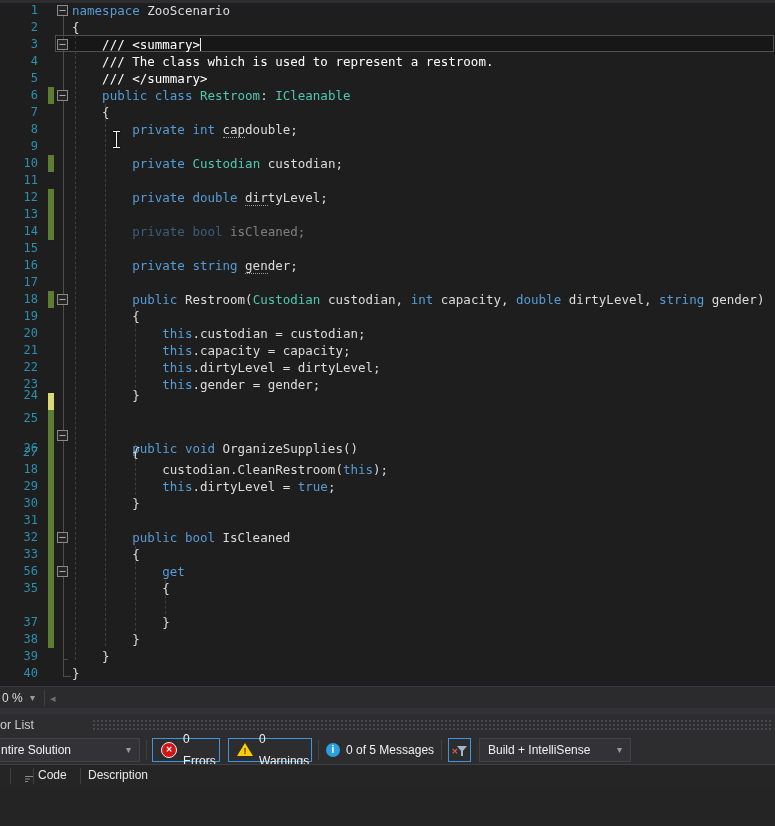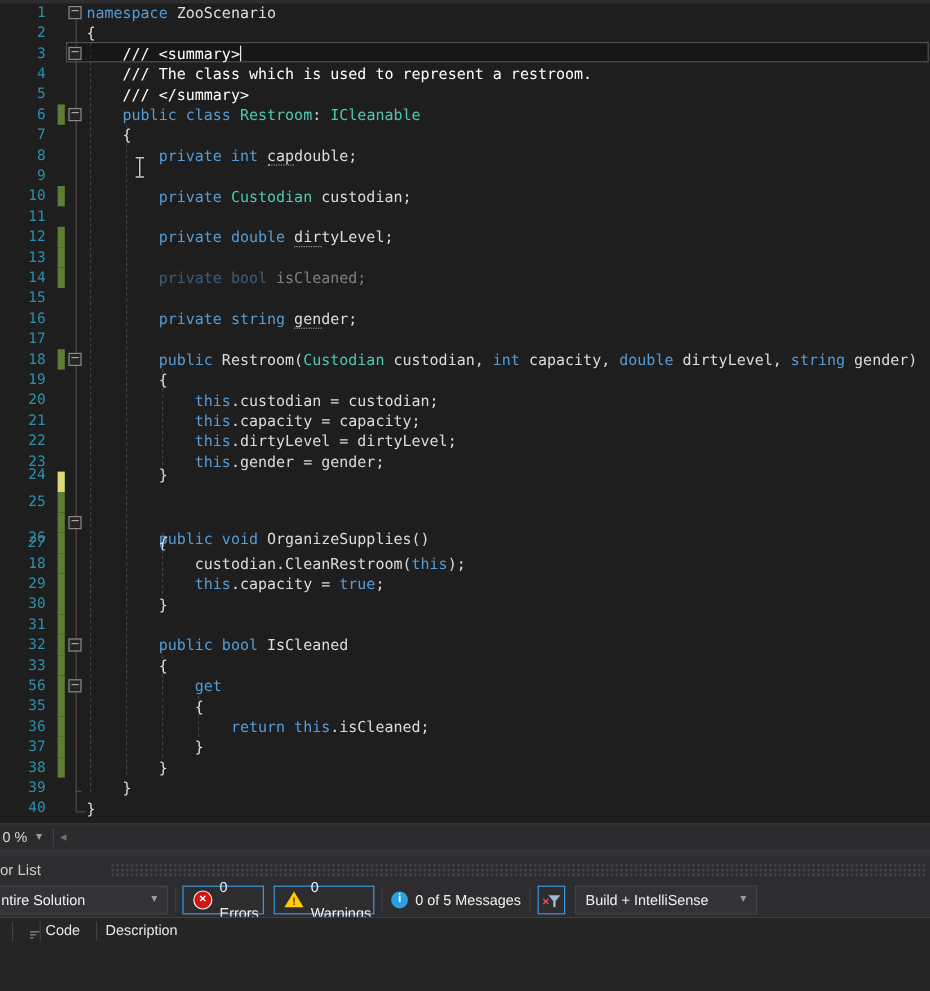--- a/index.html
+++ b/index.html
@@ -157,30 +157,29 @@
       <div class="line" style="top: 325px;"><span class="num">20</span><span class="txt"><span class="k">            this</span><span class="p">.custodian = custodian;</span></span></div>
       <div class="line" style="top: 342px;"><span class="num">21</span><span class="txt"><span class="k">            this</span><span class="p">.capacity = capacity;</span></span></div>
       <div class="line" style="top: 359px;"><span class="num">22</span><span class="txt"><span class="k">            this</span><span class="p">.dirtyLevel = dirtyLevel;</span></span></div>
       <div class="line" style="top: 376px;"><span class="num">23</span><span class="txt"><span class="k">            this</span><span class="p">.gender = gender;</span></span></div>
       <div class="line" style="top: 387px;"><span class="num">24</span><span class="txt"><span class="p">        }</span></span></div>
       <div class="line" style="top: 410px;"><span class="num">25</span><span class="txt"></span></div>
       <div class="line" style="top: 440px;"><span class="num">26</span><span class="txt"><span class="k">        public void </span><span class="p">OrganizeSupplies()</span></span></div>
       <div class="fold" style="top: 430px;">–</div>
       <div class="line" style="top: 444px; font-style: italic;"><span class="num">27</span><span class="txt"><span class="p">        {</span></span></div>
       <div class="line" style="top: 461px;"><span class="num">18</span><span class="txt"><span class="p">            custodian.CleanRestroom(</span><span class="k">this</span><span class="p">);</span></span></div>
-      <div class="line" style="top: 478px;"><span class="num">29</span><span class="txt"><span class="k">            this</span><span class="p">.capacity = </span><span class="k">true</span><span class="p">;</span></span></div>
+      <div class="line" style="top: 478px;"><span class="num">29</span><span class="txt"><span class="k">            this</span><span class="p">.dirtyLevel = </span><span class="k">true</span><span class="p">;</span></span></div>
       <div class="line" style="top: 495px;"><span class="num">30</span><span class="txt"><span class="p">        }</span></span></div>
       <div class="line" style="top: 512px;"><span class="num">31</span><span class="txt"></span></div>
       <div class="line" style="top: 529px;"><span class="num">32</span><span class="txt"><span class="k">        public bool </span><span class="p">IsCleaned</span></span></div>
       <div class="fold" style="top: 532px;">–</div>
       <div class="line" style="top: 546px;"><span class="num">33</span><span class="txt"><span class="p">        {</span></span></div>
       <div class="line" style="top: 563px;"><span class="num">56</span><span class="txt"><span class="k">            get</span></span></div>
       <div class="fold" style="top: 566px;">–</div>
       <div class="line" style="top: 580px;"><span class="num">35</span><span class="txt"><span class="p">            {</span></span></div>
-      <div class="line" style="top: 597px;"><span class="num">36</span><span class="txt"><span class="k">                return this</span><span class="p">.isCleaned;</span></span></div>
       <div class="line" style="top: 614px;"><span class="num">37</span><span class="txt"><span class="p">            }</span></span></div>
       <div class="line" style="top: 631px;"><span class="num">38</span><span class="txt"><span class="p">        }</span></span></div>
       <div class="line" style="top: 648px;"><span class="num">39</span><span class="txt"><span class="p">    }</span></span></div>
       <div class="line" style="top: 665px;"><span class="num">40</span><span class="txt"><span class="p">}</span></span></div>
       <div class="caret" style="left: 200px; top: 38px;"></div>
     </div>
 
   <div id="ibeam">
     <span class="tb"></span>
     <span class="st"></span>

